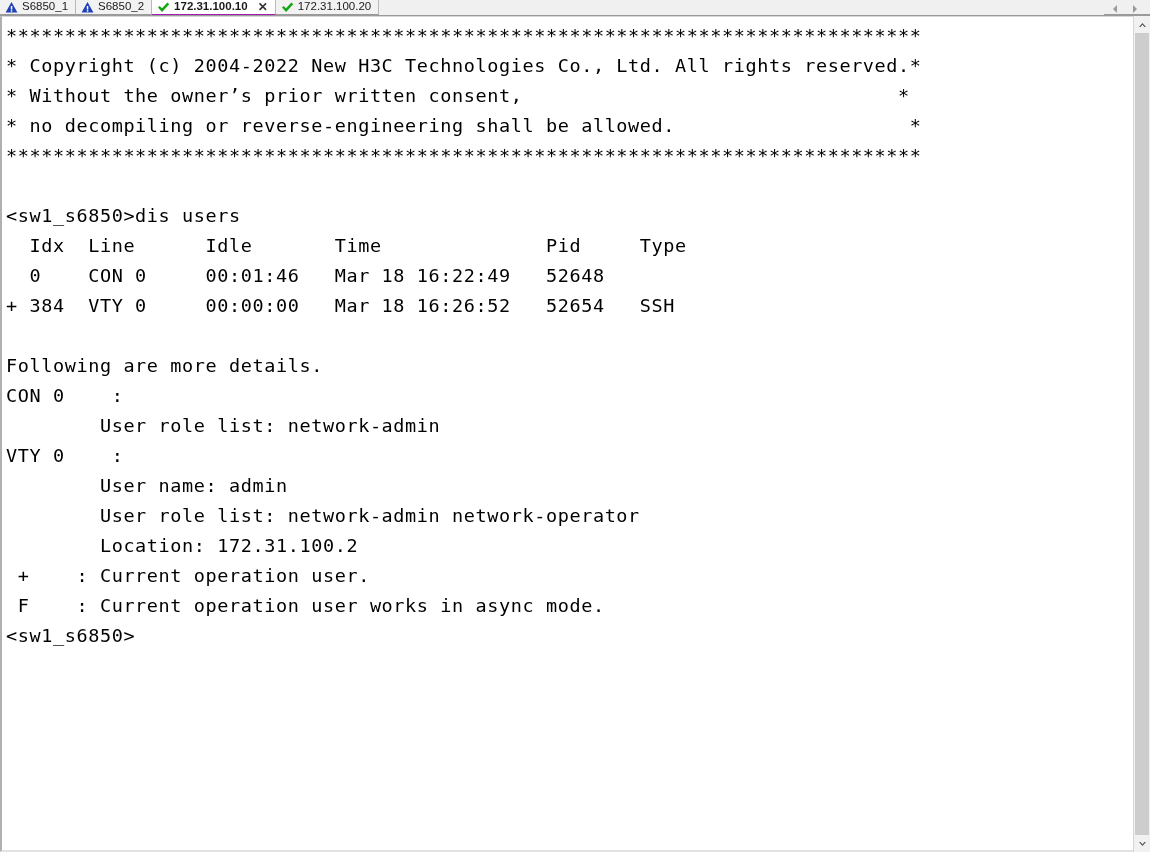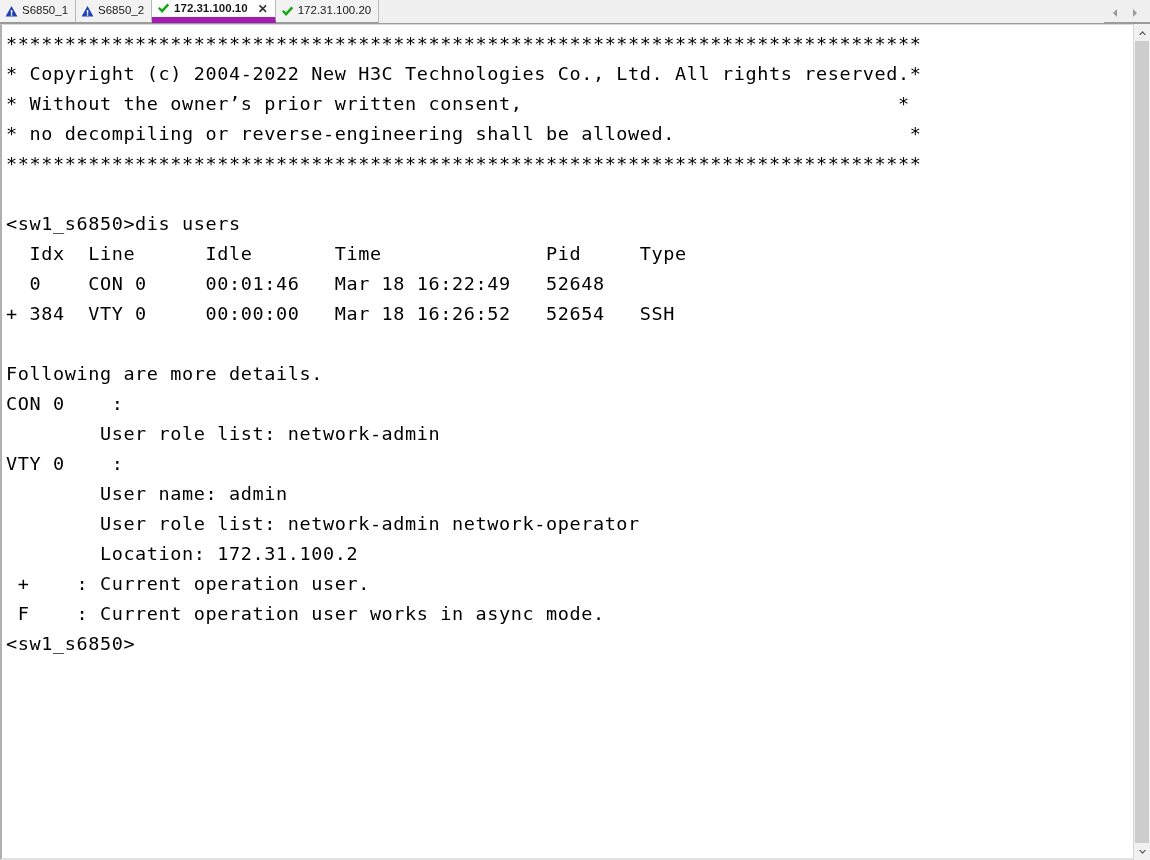--- a/index.html
+++ b/index.html
@@ -10,21 +10,21 @@
   body {
     width: 1150px;
     height: 860px;
     overflow: hidden;
     font-family: "Liberation Sans", sans-serif;
   }
 
   
   #tabbar {
     position: relative;
-    height: 24px;
+    height: 16px;
     background: #f0f0f0;
     border-bottom: 1px solid #9a9a9a;
     display: flex;
     align-items: stretch;
     box-sizing: border-box;
   }
   .tabs {
     display: flex;
     align-items: stretch;
     flex: 1 1 auto;
@@ -41,21 +41,21 @@
     border-right: 1px solid #b9b9b9;
     border-bottom: 1px solid #9a9a9a;
     box-sizing: border-box;
     white-space: nowrap;
     cursor: default;
     line-height: 1;
   }
   .tab.active {
     background: #ffffff;
     font-weight: bold;
-    border-bottom: 6px solid #a21caf;
+    border-bottom: 1px solid #a21caf;
     text-align: center;
   }
   .tab .label { display: inline-block; }
   .tab-close {
     display: inline-block;
     margin-left: 6px;
     font-size: 12px;
     font-weight: bold;
     color: #333;
     line-height: 1;

